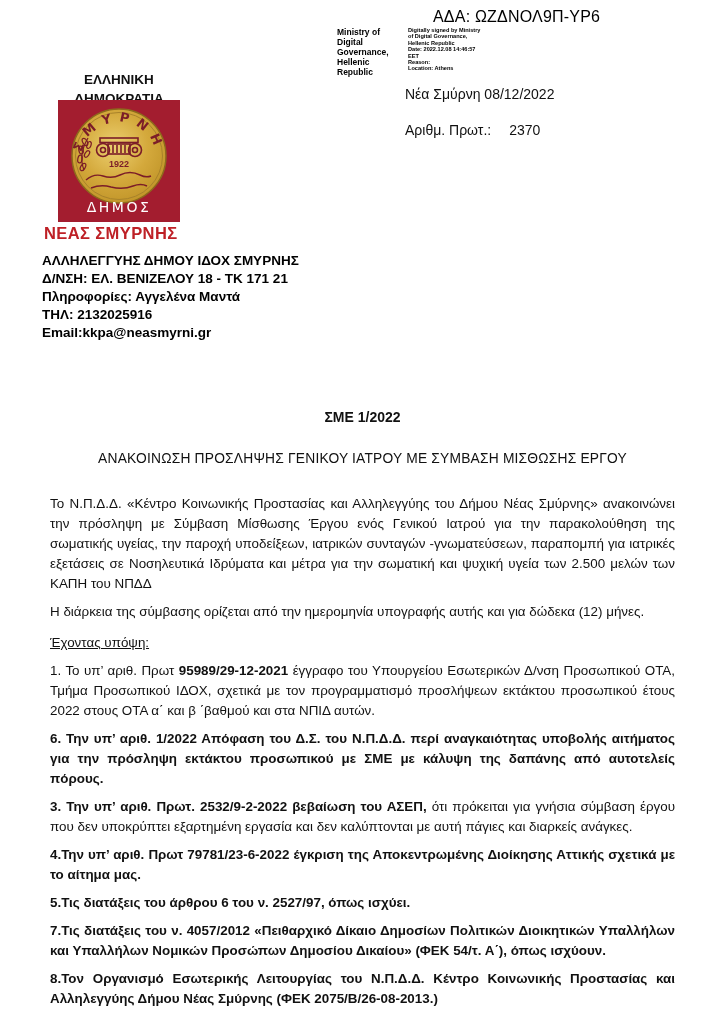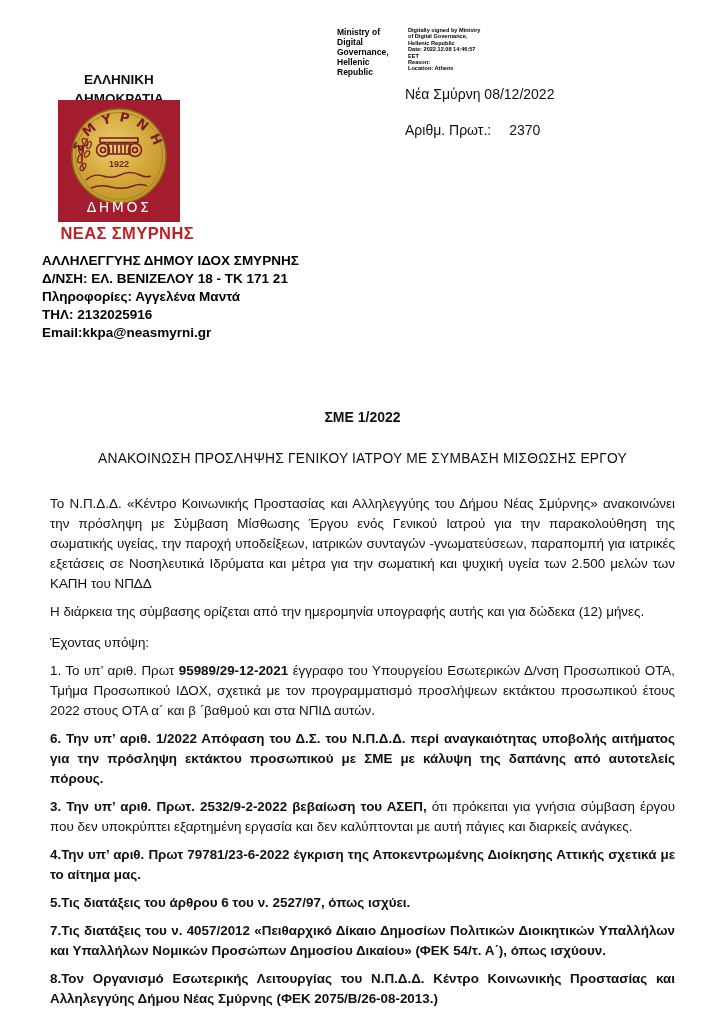--- a/index.html
+++ b/index.html
@@ -13,40 +13,41 @@
     overflow:hidden;
   }
   .abs{position:absolute;}
   
   .ada{left:433px;top:8px;font-size:16px;letter-spacing:.2px;color:#000;}
   .ministry{left:337px;top:27px;width:68px;font-size:8.5px;font-weight:bold;line-height:10px;color:#000;}
   .sig-details{left:408px;top:27px;font-size:5.6px;line-height:6.4px;color:#000;font-weight:bold;}
   
   .gov-header{left:44px;top:70px;width:150px;text-align:center;font-weight:bold;font-size:13.5px;line-height:19px;}
   .logo-box{left:58px;top:100px;width:122px;height:122px;}
-  .city-name{left:44px;top:224px;width:150px;text-align:right;font-weight:bold;font-size:16.5px;color:#be2026;letter-spacing:.4px;}
+  .city-name{left:44px;top:224px;width:150px;text-align:left;font-weight:bold;font-size:16.5px;color:#be2026;letter-spacing:.4px;}
   .contact{left:42px;top:252px;font-weight:bold;font-size:13.5px;line-height:18px;color:#000;}
   
   .place-date{left:405px;top:86px;font-size:14px;}
   .protocol{left:405px;top:122px;font-size:14px;}
   .protocol .num{margin-left:18px;}
   
   .title-sme{left:42px;top:409px;width:641px;text-align:center;font-size:14px;font-weight:bold;}
   .title-ann{left:42px;top:451px;width:641px;text-align:center;font-size:13.8px;letter-spacing:.2px;}
   
   .doc-body{left:42px;top:486px;width:641px;font-size:13.4px;line-height:20px;text-align:justify;}
   .doc-body p{margin:8px;}
-  .doc-body p.gap{margin-top:11px;}
+  .doc-body p.gap{margin-top:11px;text-decoration:underline;}
   .seal-letters{font-family:"DejaVu Sans",sans-serif;font-weight:bold;letter-spacing:7px;}
 </style>
 </head>
 <body>
 
 <div class="page">
 
+  <div class="abs ada">ΑΔΑ: ΩΖΔΝΟΛ9Π-ΥΡ6</div>
 
   <div class="abs ministry">
       <div>Ministry of Digital</div>
       <div>Governance,</div>
       <div>Hellenic Republic</div>
     </div>
   <div class="abs sig-details">
       <div>Digitally signed by Ministry</div>
       <div>of Digital Governance,</div>
       <div>Hellenic Republic</div>

